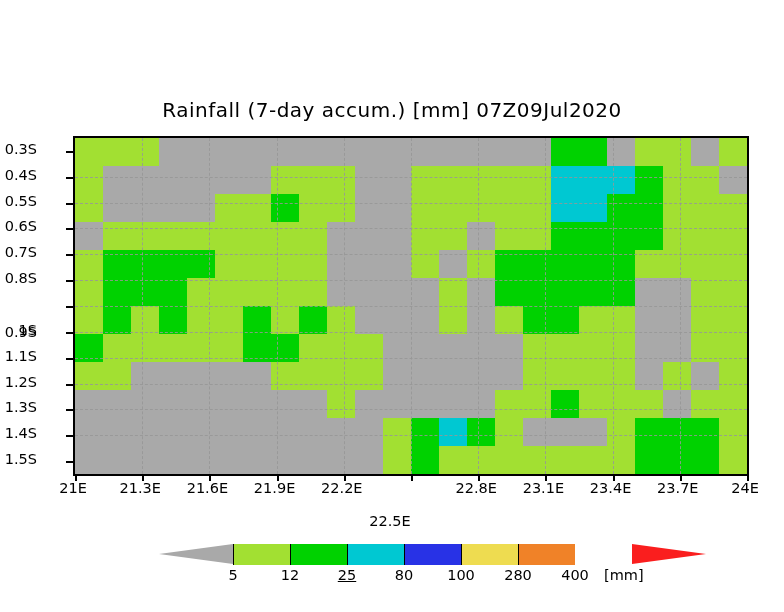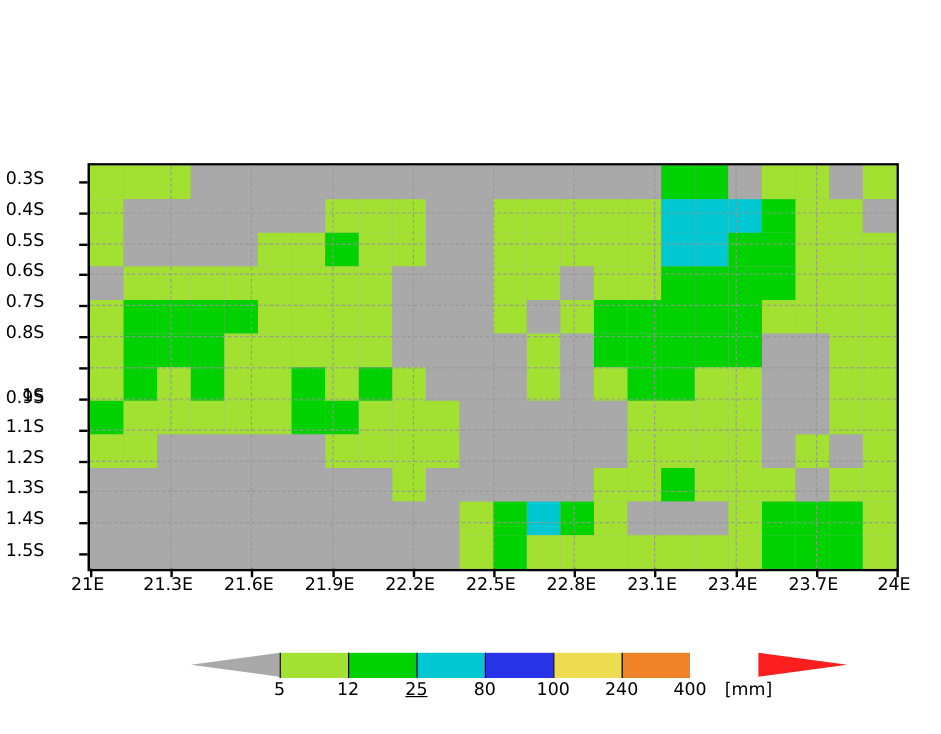--- a/index.html
+++ b/index.html
@@ -168,20 +168,21 @@
     color: #000;
     white-space: nowrap;
     font-family: "DejaVu Sans", sans-serif;
   }
 </style>
 </head>
 <body>
 
 <div id="figure">
 
+  <div id="chart-title">Rainfall (7-day accum.) [mm] 07Z09Jul2020</div>
 
   <div id="plot-area">
     <div id="heatmap-grid">
         <div class="cell" style="background: rgb(162, 224, 50);"></div>
         <div class="cell" style="background: rgb(162, 224, 50);"></div>
         <div class="cell" style="background: rgb(162, 224, 50);"></div>
         <div class="cell" style="background: rgb(169, 169, 169);"></div>
         <div class="cell" style="background: rgb(169, 169, 169);"></div>
         <div class="cell" style="background: rgb(169, 169, 169);"></div>
         <div class="cell" style="background: rgb(169, 169, 169);"></div>
@@ -518,21 +519,21 @@
         <div class="tick-y" style="top: 323.077px;"></div>
       </div>
   </div>
 
   <div id="x-tick-labels">
       <div class="xlabel" style="left: 73px;">21E</div>
       <div class="xlabel" style="left: 140.2px;">21.3E</div>
       <div class="xlabel" style="left: 207.4px;">21.6E</div>
       <div class="xlabel" style="left: 274.6px;">21.9E</div>
       <div class="xlabel" style="left: 341.8px;">22.2E</div>
-      <div class="xlabel" style="left: 409px;">22.5E</div>
+      <div class="xlabel" style="left: 390px; margin-top: 33px;">22.5E</div>
       <div class="xlabel" style="left: 476.2px;">22.8E</div>
       <div class="xlabel" style="left: 543.4px;">23.1E</div>
       <div class="xlabel" style="left: 610.6px;">23.4E</div>
       <div class="xlabel" style="left: 677.8px;">23.7E</div>
       <div class="xlabel" style="left: 745px;">24E</div>
     </div>
   <div id="y-tick-labels">
       <div class="ylabel" style="top: 148.923px;">0.3S</div>
       <div class="ylabel" style="top: 174.769px;">0.4S</div>
       <div class="ylabel" style="top: 200.615px;">0.5S</div>
@@ -558,19 +559,19 @@
         <div class="cb-seg" style="background: rgb(238, 220, 80);"></div>
         <div class="cb-seg" style="background: rgb(240, 130, 40);"></div>
       </div>
     <div id="cb-right-arrow"></div>
     <div id="cb-labels">
         <div class="cb-tick-label" style="left: 233px;">5</div>
         <div class="cb-tick-label" style="left: 290px;">12</div>
         <div class="cb-tick-label" style="left: 347px; text-decoration: underline;">25</div>
         <div class="cb-tick-label" style="left: 404px;">80</div>
         <div class="cb-tick-label" style="left: 461px;">100</div>
-        <div class="cb-tick-label" style="left: 518px;">240</div>
+        <div class="cb-tick-label" style="left: 518px;">280</div>
         <div class="cb-tick-label" style="left: 575px;">400</div>
       </div>
     <div id="cb-units">[mm]</div>
   </div>
 
 </div>
 
 </body></html>

